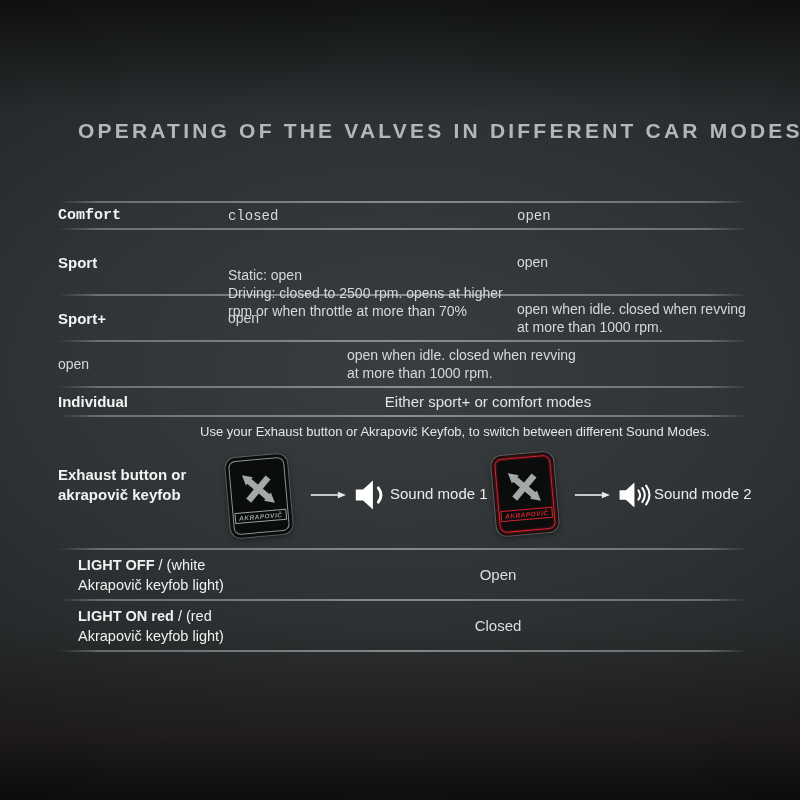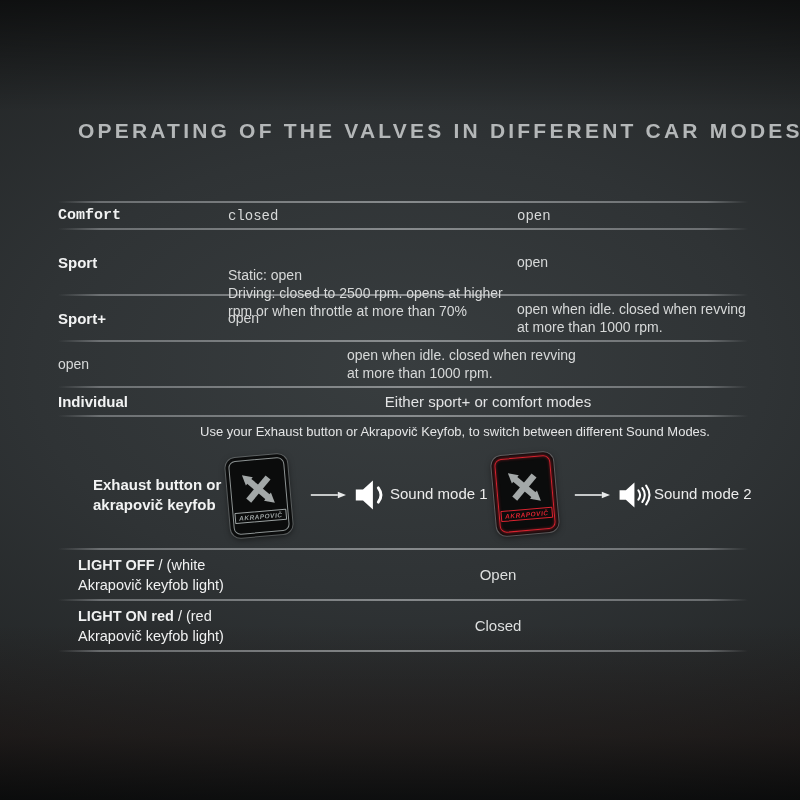--- a/index.html
+++ b/index.html
@@ -33,21 +33,21 @@
   .r-sport{height:64px;}
   .r-sport .c2{align-self:flex-start;margin-top:36px;}
   .r-sportplus{height:44px;}
   .r-race{height:44px;}
   .r-individual{height:27px;}
   .merged{flex:1;text-align:center;}
   .ind-val{color:#e2e3e4;font-size:15px;}
   .r-note{height:29px;}
   .note{flex:1;margin-left:104px;text-align:center;color:#e4e5e6;font-size:13px;}
   .r-keyfob{position:relative;height:102px;}
-  .keyfob-label{position:absolute;left:0;top:29px;width:170px;color:#f2f3f3;font-weight:bold;font-size:15px;line-height:20px;white-space:pre-line;margin-left:35px;}
+  .keyfob-label{position:absolute;left:0;top:19px;width:170px;color:#f2f3f3;font-weight:bold;font-size:15px;line-height:20px;white-space:pre-line;}
   .badge{
     position:absolute;width:62px;height:80px;background:#0b0c0c;border-radius:10px;
     box-shadow:0 0 0 1px rgba(150,155,155,.45), 0 2px 6px rgba(0,0,0,.5);
     transform:rotate(-5deg);
     display:flex;flex-direction:column;align-items:center;justify-content:center;
   }
   .badge .ring{position:absolute;inset:3px;border:1.5px solid #8d9393;border-radius:7px;}
   .badge.red .ring{border-color:#d8232f;box-shadow:0 0 4px rgba(216,35,47,.65), inset 0 0 3px rgba(216,35,47,.5);}
   .badge svg{width:38px;height:38px;}
   .badge .word{

